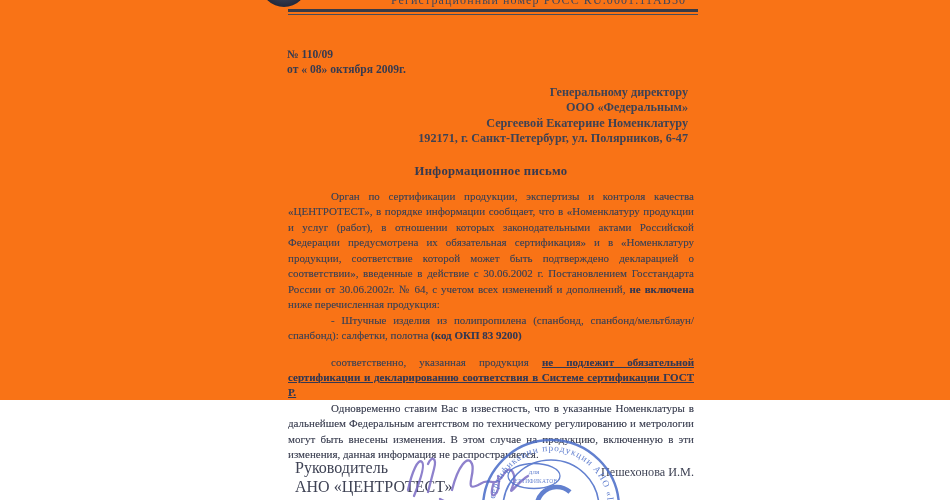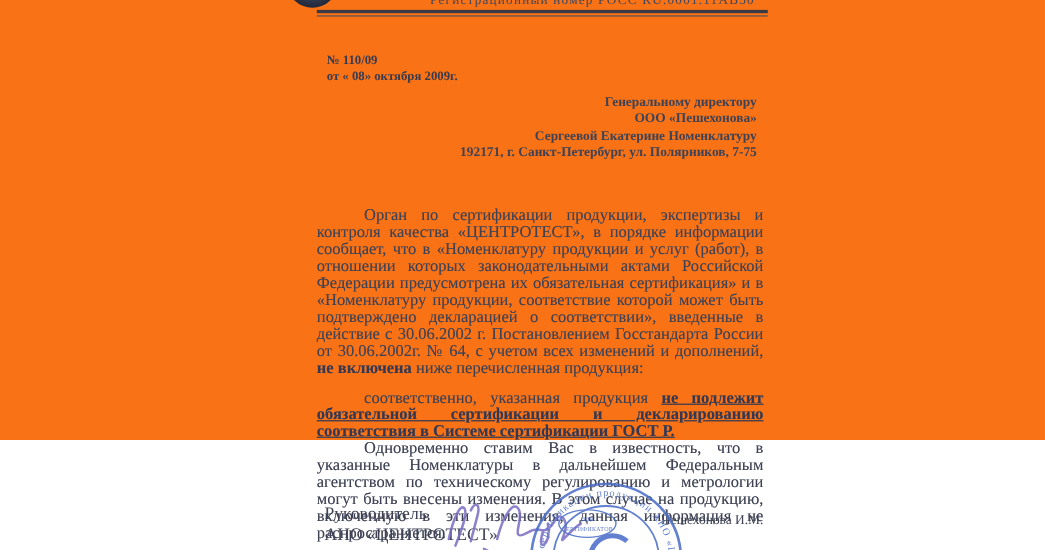--- a/index.html
+++ b/index.html
@@ -28,37 +28,37 @@
     border-top:3px solid #383b47;border-bottom:1.5px solid #4a4d59;
   }
 
   .org-address{
     position:absolute;left:288px;top:17px;width:410px;text-align:center;
     font-size:11.4px;line-height:15px;color:#3e4254;
   }
   .org-address .email-line span.u{text-decoration:underline;}
 
   .ref-block{
-    position:absolute;left:297px;top:47px;font-weight:bold;
+    position:absolute;left:287px;top:47px;font-weight:bold;
     font-size:11.6px;line-height:15px;color:#373b50;
   }
 
   .addressee{
     position:absolute;left:288px;top:85px;width:400px;text-align:right;
     font-size:12.2px;line-height:15.4px;color:#3e4254;font-weight:bold;
   }
 
   .letter-title{
     position:absolute;left:288px;top:164px;width:406px;text-align:center;
     font-weight:bold;font-size:12.7px;color:#363a50;letter-spacing:.3px;
   }
 
   .letter-body{
     position:absolute;left:288px;top:189px;width:406px;
-    font-size:15px;line-height:15.45px;text-align:justify;color:#3e4254;
+    font-size:11px;line-height:15.45px;text-align:justify;color:#3e4254;
     text-shadow:0 0 .4px rgba(62,66,84,.45);
   }
   .letter-body p{margin:0;text-indent:43px;}
   .letter-body p.gap{margin-top:11px;font-family:Liberation Serif, serif;}
   .b{font-weight:bold;color:#343852;}
   .bu{font-weight:bold;text-decoration:underline;color:#343852;}
 
   .signer-left{
     position:absolute;left:295px;top:459px;
     font-size:16px;line-height:18.5px;color:#3e4254;
@@ -83,28 +83,30 @@
   <div class="header-rule"></div>
 
 
   <div class="ref-block">
     <div>№ 110/09</div>
     <div>от  « 08» октября 2009г.</div>
   </div>
 
   <div class="addressee">
     <div>Генеральному директору</div>
-    <div>ООО «Пешехонова»</div>
+    <div>ООО «Федеральным»</div>
     <div>Сергеевой Екатерине Номенклатуру</div>
-    <div>192171, г. Санкт-Петербург, ул. Полярников, 7-75</div>
+    <div>192171, г. Санкт-Петербург, ул. Полярников, 6-47</div>
   </div>
 
+  <div class="letter-title">Информационное письмо</div>
 
   <div class="letter-body">
     <p><span>Орган по сертификации продукции, экспертизы и контроля качества «ЦЕНТРОТЕСТ», в порядке информации сообщает, что в «Номенклатуру продукции и услуг (работ), в отношении которых законодательными актами Российской Федерации предусмотрена их обязательная сертификация» и в «Номенклатуру продукции, соответствие которой может быть подтверждено декларацией о соответствии», введенные в действие с 30.06.2002 г. Постановлением Госстандарта России от 30.06.2002г. № 64, с учетом всех изменений и дополнений, </span><span class="b">не включена</span><span> ниже перечисленная продукция:</span></p>
+    <p><span>- Штучные изделия из полипропилена (спанбонд, спанбонд/мельтблаун/спанбонд): салфетки, полотна </span><span class="b">(код ОКП 83 9200)</span></p>
     <p class="gap"><span>соответственно, указанная продукция </span><span class="bu">не подлежит обязательной сертификации и декларированию соответствия в Системе сертификации ГОСТ Р.</span></p>
     <p>Одновременно ставим Вас в известность, что в указанные Номенклатуры в дальнейшем Федеральным агентством по техническому регулированию и метрологии могут быть внесены изменения. В этом случае на продукцию, включенную в эти изменения, данная информация не распространяется.</p>
   </div>
 
   <div class="signer-left">
     <div>Руководитель</div>
     <div>АНО «ЦЕНТРОТЕСТ»</div>
   </div>
 
   <div class="signer-name">Пешехонова И.М.</div>

